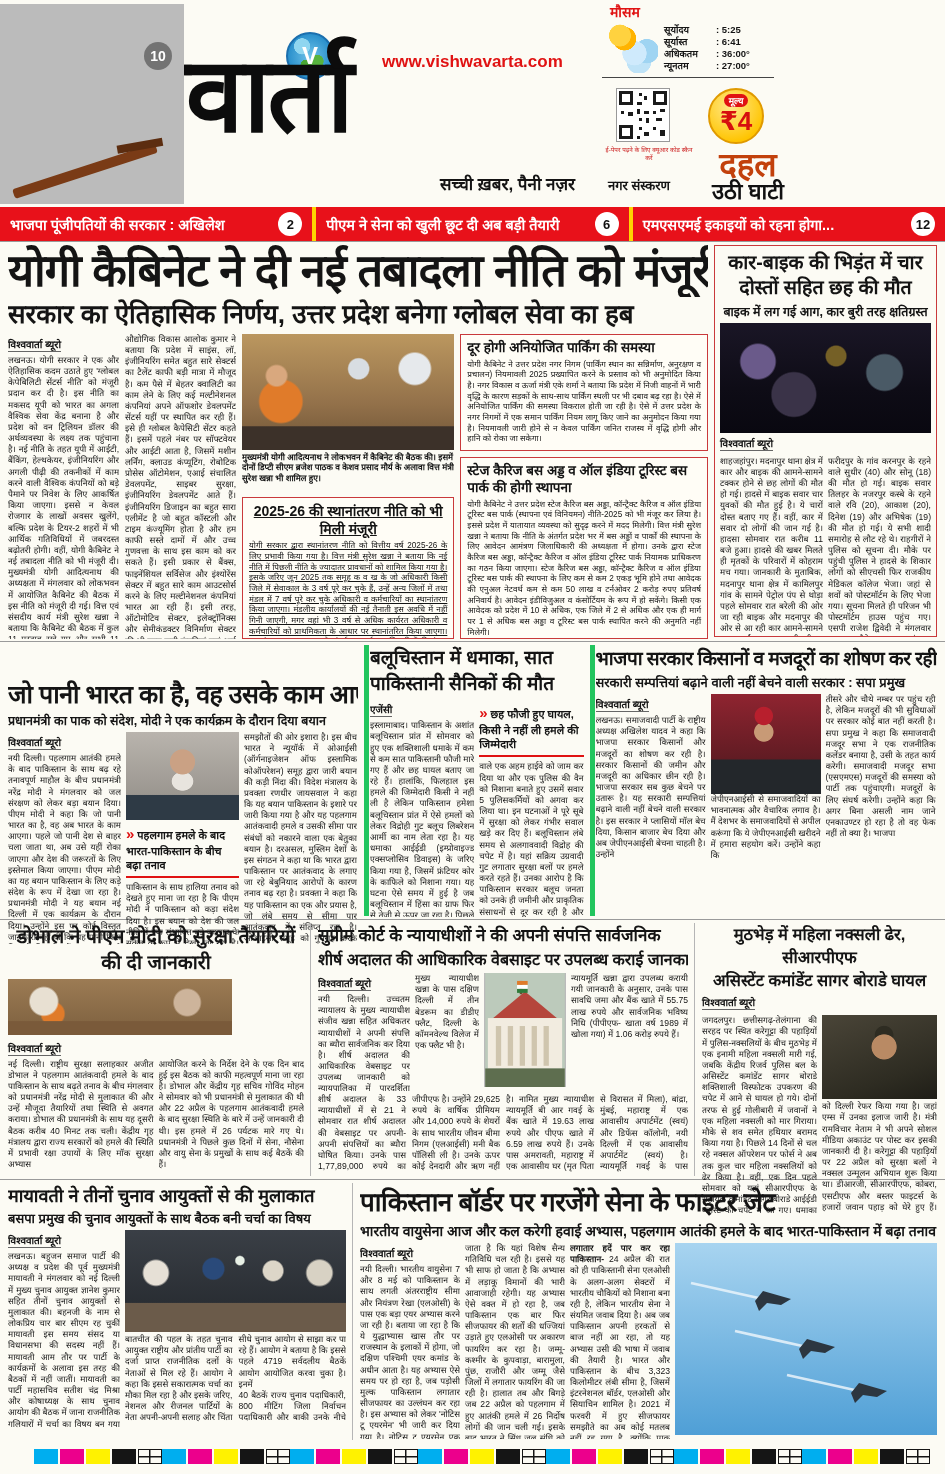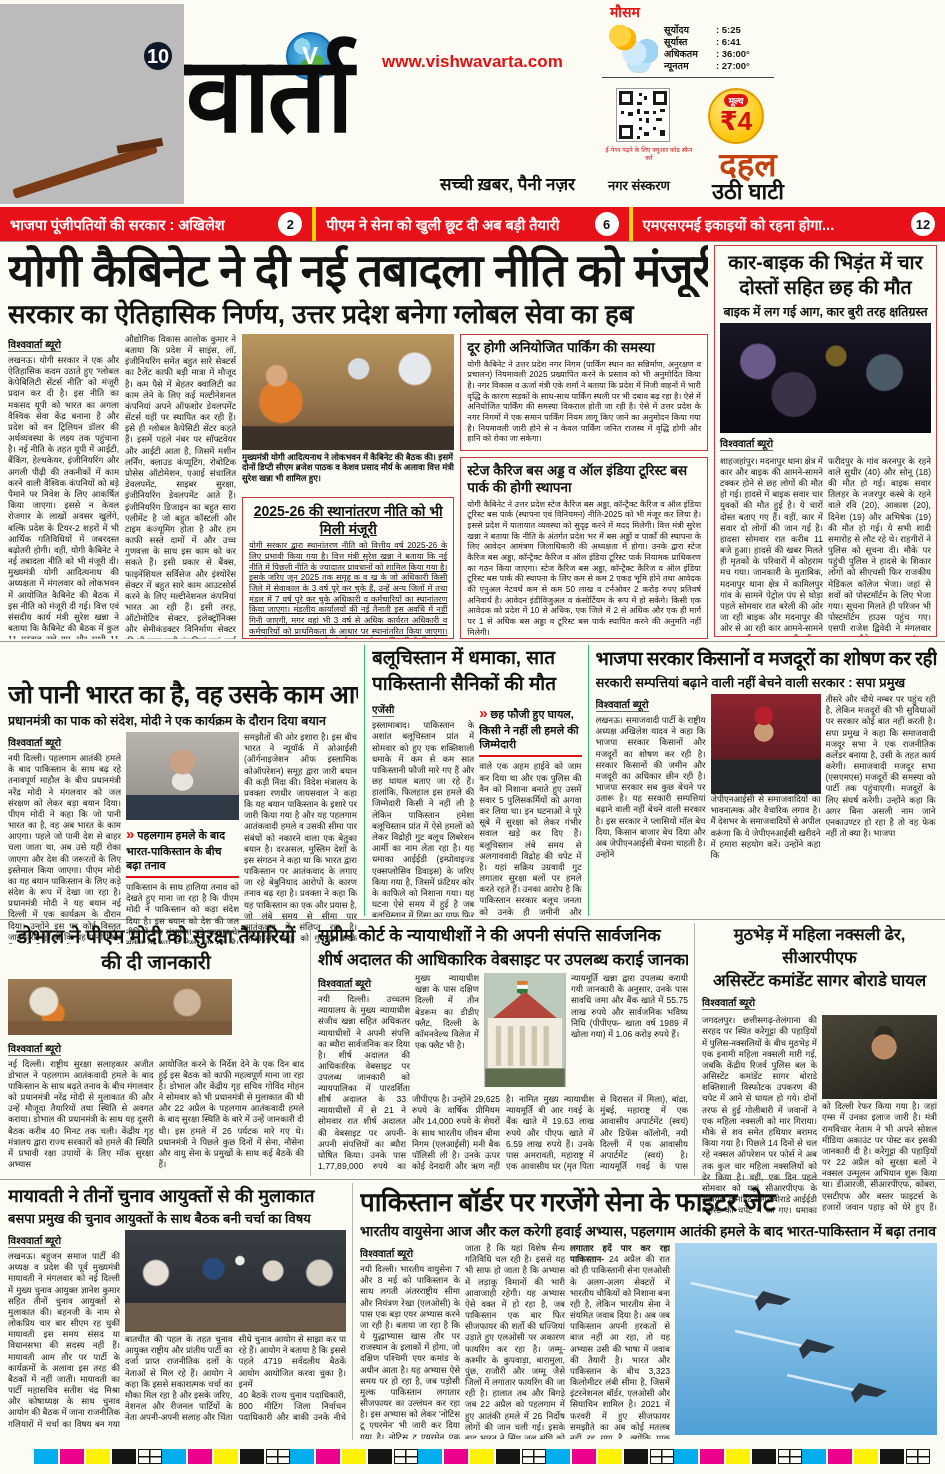--- a/index.html
+++ b/index.html
@@ -54,21 +54,21 @@
   .soldier { position:absolute; right:8px; top:4px; width:192px; height:200px; z-index:2;
              background:radial-gradient(circle at 60% 14%,#4a473a 0 7%,transparent 8%),
                         radial-gradient(circle at 56% 26%,#b98a64 0 6%,transparent 7%),
                         radial-gradient(ellipse at 52% 60%,#7b835a 0 26%,transparent 27%),
                         radial-gradient(ellipse at 30% 70%,#5f6a45 0 14%,transparent 15%),
                         radial-gradient(ellipse at 75% 52%,#8e9168 0 16%,transparent 17%),
                         linear-gradient(160deg,#e3decb 0%,#cdc9ac 35%,#a8ab83 65%,#8a8f66 100%); }
   .rifle { position:absolute; left:18px; bottom:28px; width:150px; height:10px; background:#7a3b16; transform:rotate(-18deg); border-radius:3px; }
   .rifle::after { content:""; position:absolute; right:-8px; top:-6px; width:46px; height:8px; background:#5c2d10; transform:rotate(8deg); }
   .page-badge { position:absolute; right:12px; top:38px; width:28px; height:28px; border-radius:50%;
-                background:#0f172a; color:#fff; font-weight:bold; font-size:20px; display:flex; align-items:center; justify-content:center; }
+                background:#737373; color:#fff; font-weight:bold; font-size:14px; display:flex; align-items:center; justify-content:center; }
   
   .teasers { display:flex; height:34px; background:#e8111a; margin:2px 0 0 0; }
   .tease { flex:1; display:flex; align-items:center; justify-content:space-between; padding:0 10px;
            color:#fff; font-weight:bold; font-size:14.5px; border-right:4px solid #ffd400; white-space:nowrap; overflow:hidden; }
   .tease:last-child { border-right:none;justify-content:space-between; }
   .t-badge { min-width:24px; height:24px; border-radius:50%; background:#fff; color:#111; font-size:13px;
              display:flex; align-items:center; justify-content:center; margin-left:8px; }
   
   .byline { font-weight:bold; font-size:10px; border-bottom:1px solid #666; display:inline-block; margin-bottom:3px; }
   .small { font-size:8.6px; line-height:1.3; text-align:justify; }
@@ -107,21 +107,21 @@
   .ph-crash { width:100%; height:110px;
       background:radial-gradient(circle at 18% 35%,#6a5a8a 0 9%,transparent 10%),
                  radial-gradient(circle at 55% 30%,#756026 0 7%,transparent 8%),
                  radial-gradient(circle at 78% 45%,#4a5a66 0 10%,transparent 11%),
                  radial-gradient(circle at 35% 65%,#3a3348 0 14%,transparent 15%),
                  linear-gradient(180deg,#1a1626,#0e0c16 60%,#090810); }
   .acc-cols { display:flex; gap:5px; height:212px; overflow:hidden; margin-top:2px; }
   .acc-cols > div { width:50%; overflow:hidden; }
   
   .band-mid { display:flex; padding:3px 8px; height:278px; gap:0; }
-  .band-mid > article + article { border-left:1px solid #22c55e; padding-left:7px; }
+  .band-mid > article + article { border-left:5px solid #22c55e; padding-left:1px; }
   .art-water { width:356px; padding-right:6px; }
   .art-water h2 { font-size:25px; white-space:nowrap; overflow:hidden; letter-spacing:-0.5px;margin-top:31px; }
   .art-water .sub { font-size:12.5px; font-weight:bold; margin:2px 0 3px; white-space:nowrap; overflow:hidden; }
   .water-cols { display:flex; gap:5px; height:212px; overflow:hidden; }
   .water-cols .wc { width:113px; overflow:hidden; }
   .ph-modi { width:113px; height:88px;
       background:radial-gradient(circle at 50% 34%,#caa184 0 15%,transparent 16%),
                  radial-gradient(ellipse at 50% 56%,#e8e4de 0 13%,transparent 14%),
                  linear-gradient(0deg,#2e3a45 0 28%,transparent 29%),
                  linear-gradient(180deg,#b9b4ad,#8e8a84); }

